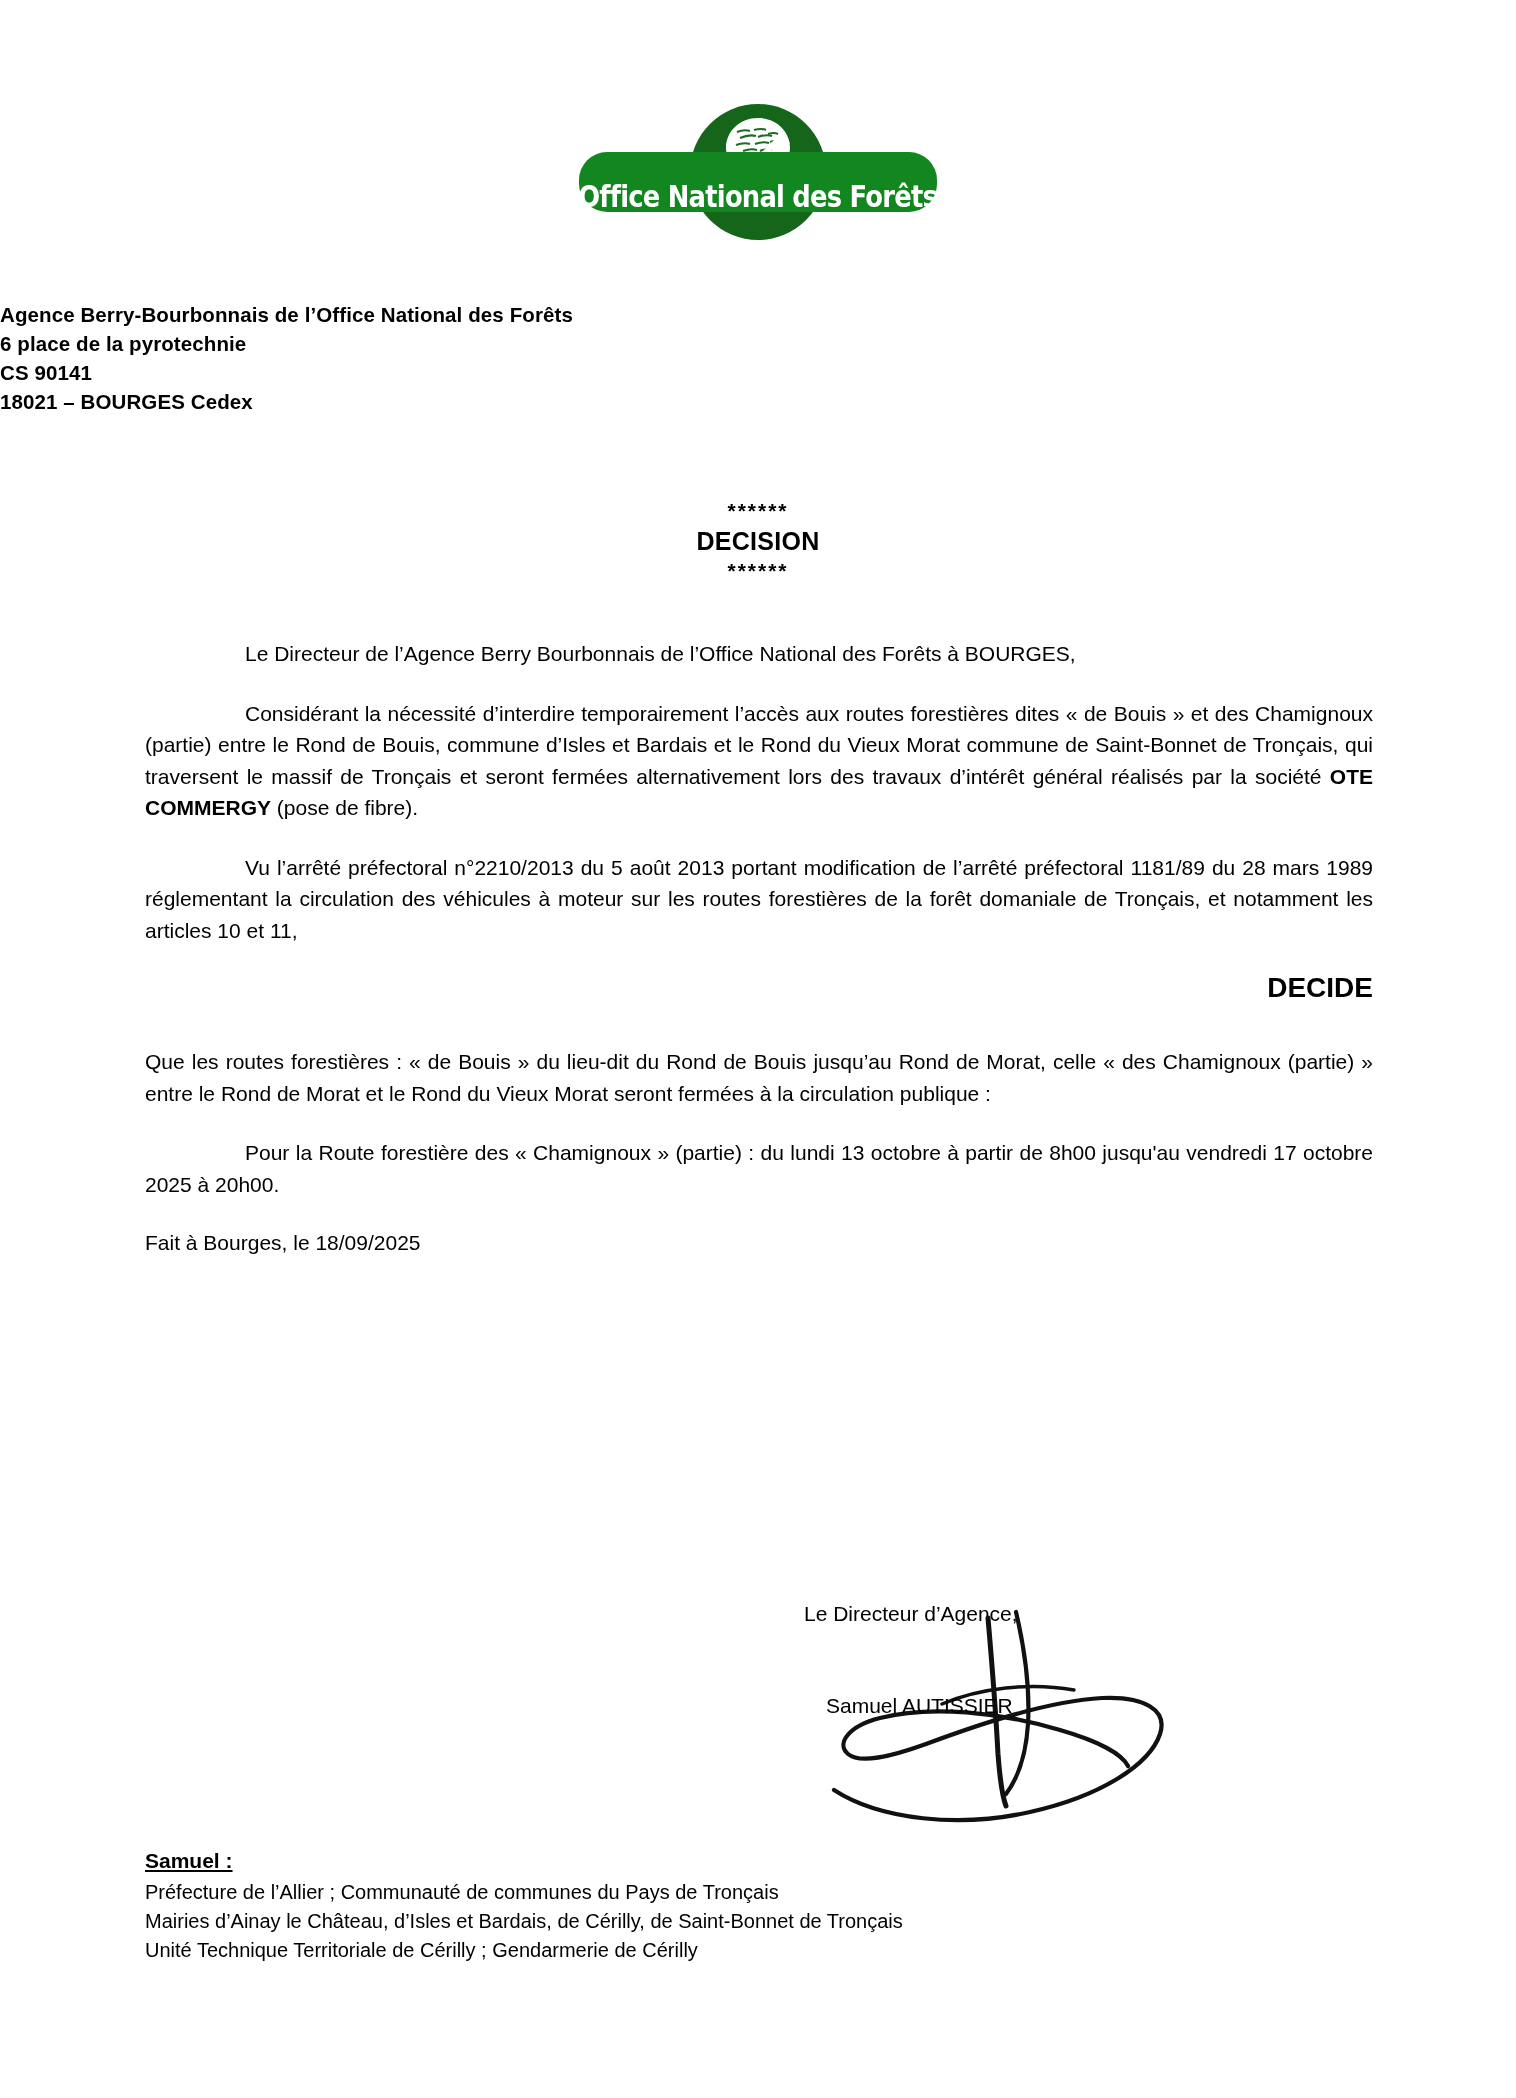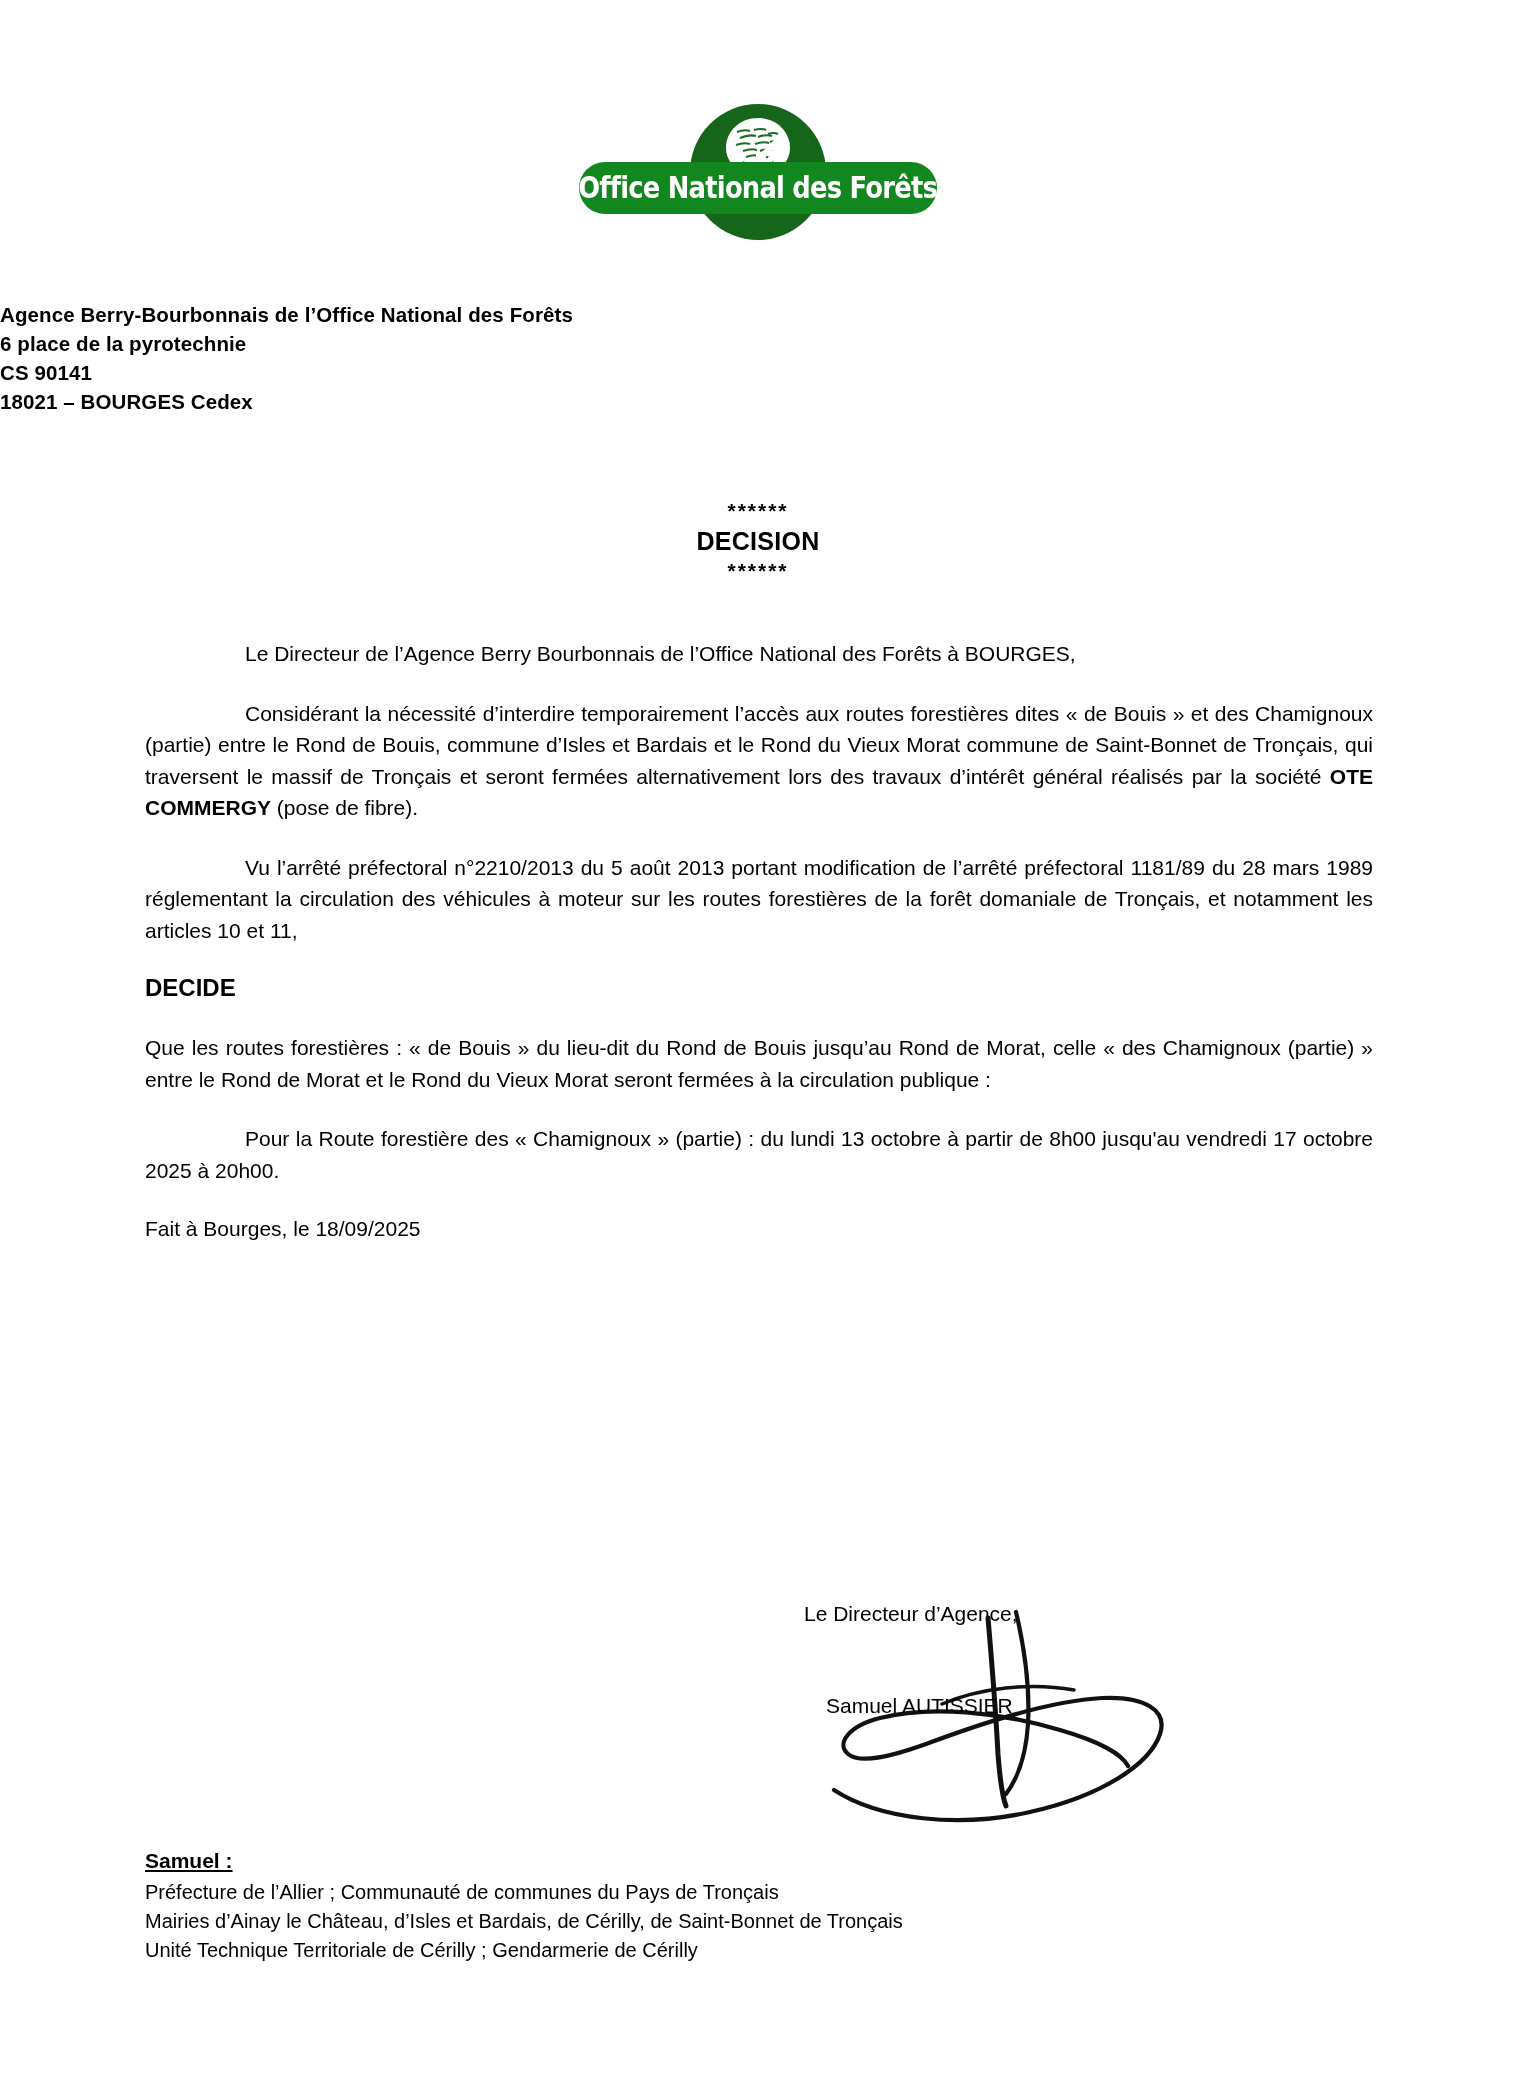--- a/index.html
+++ b/index.html
@@ -49,27 +49,27 @@
     left: 50%;
     top: 12px;
     transform: translateX(-50%);
     width: 96px;
     height: 92px;
   }
   .logo-band {
     position: absolute;
     left: 50%;
     transform: translateX(-50%);
-    top: 58px;
+    top: 48px;
     width: 358px;
-    height: 52px;
+    height: 60px;
     border-radius: 28px;
     background: #12861f;
     display: flex;
-    align-items: center;
+    align-items: flex-end;
     justify-content: center;
   }
   .logo-band-text {
     color: #ffffff;
     font-family: "DejaVu Sans", sans-serif;
     font-weight: bold;
     font-size: 30px;
     letter-spacing: -0.9px;
     transform: scaleX(0.86);
     white-space: nowrap;
@@ -122,23 +122,23 @@
     font-size: 21px;
     line-height: 31.5px;
     text-align: justify;
     text-justify: inter-word;
   }
   p.para.indent { text-indent: 100px; }
   p.para.noindent { text-indent: 0; }
   .b { font-weight: bold; }
 
   .decide-head {
-    margin: 14px 0 30px 0;
-    text-align: left;
-    font-size: 24px;
+    margin: 14px 0 44px 0;
+    text-align: right;
+    font-size: 28px;
     font-weight: bold;
     line-height: 28px;
   }
 
   .fait {
     margin: 22px 0 0 0;
     text-align: left;
     font-size: 21px;
     line-height: 30px;
   }

